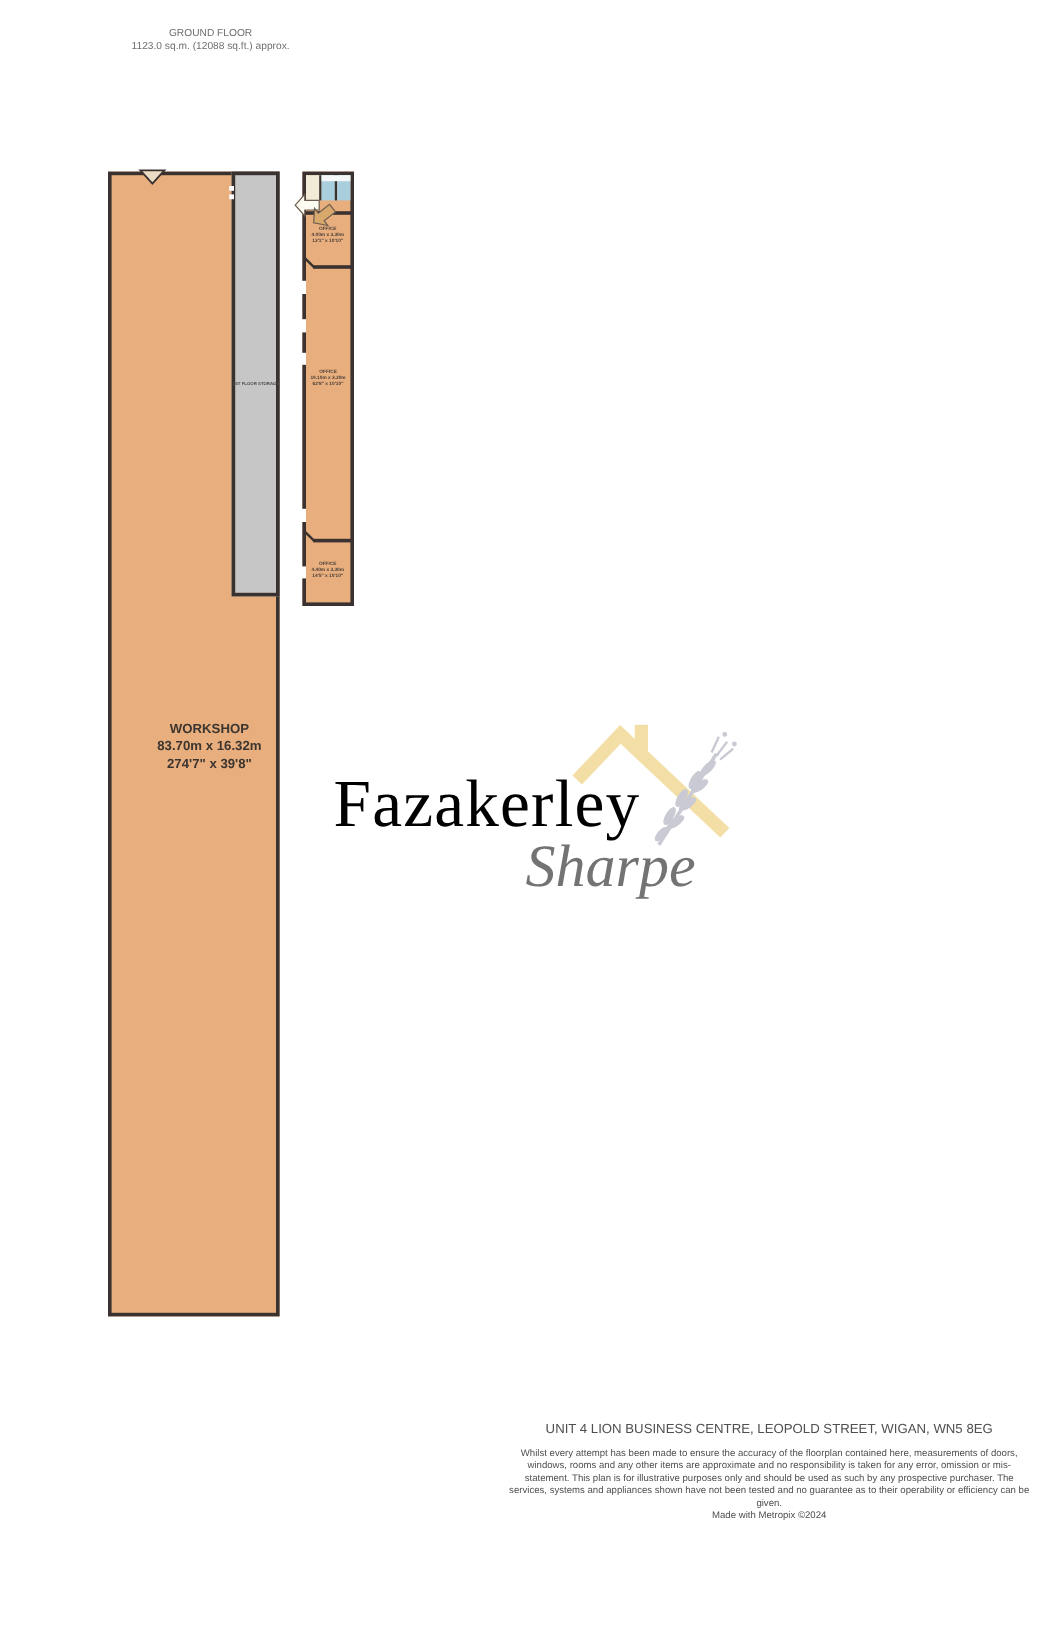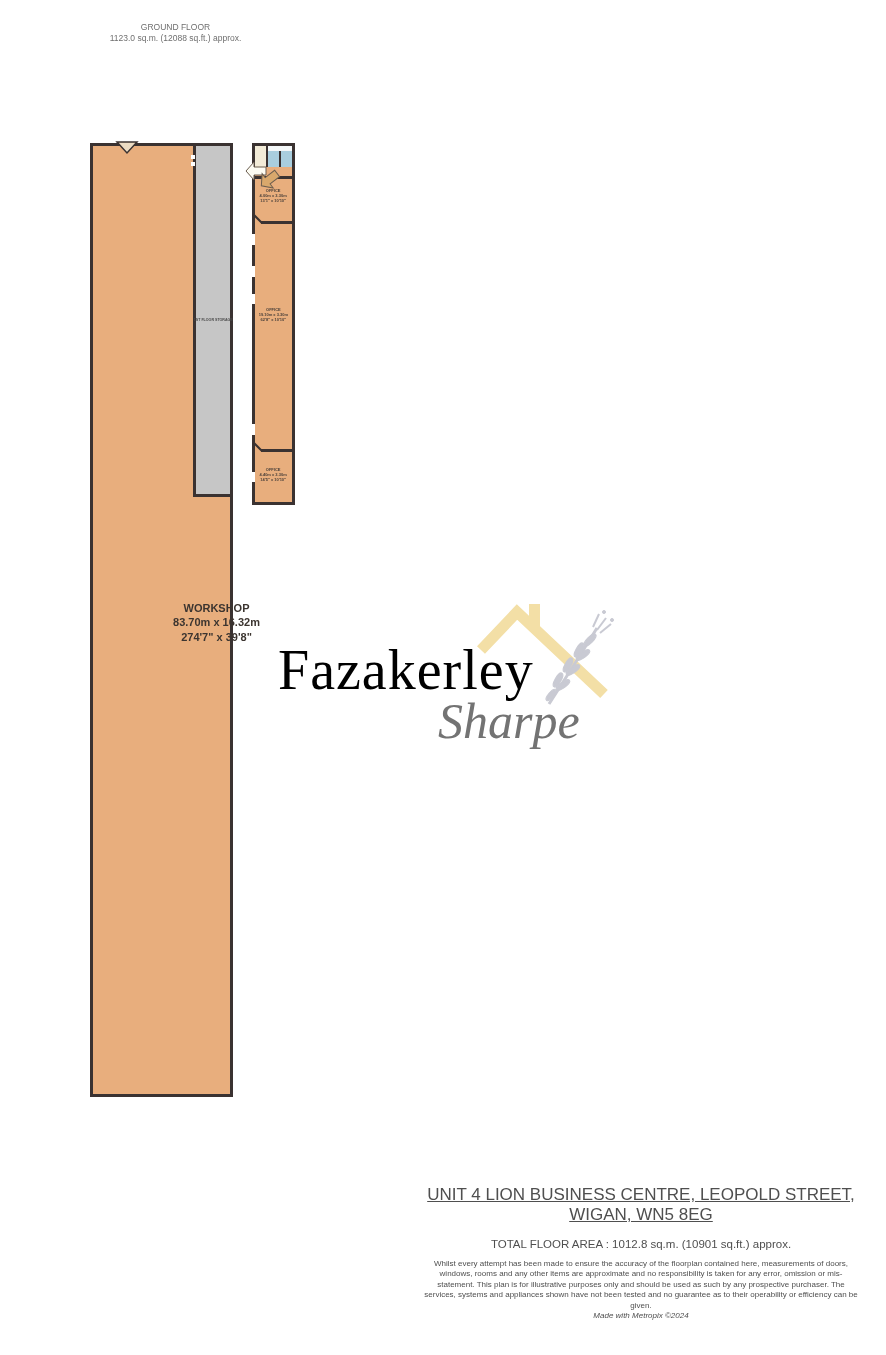--- a/index.html
+++ b/index.html
@@ -16,21 +16,21 @@
   }
 
   
   .room{box-sizing:border-box;border:3px solid #3a3231;background:#e8ae7d;}
   .workshop{left:90px;top:143px;width:143px;height:954px;}
   .storage{left:193px;top:143px;width:40px;height:354px;background:#c6c6c6;}
   .office-strip{left:252px;top:143px;width:43px;height:362px;}
 
   .workshop-label{
     left:90px;top:601px;width:169px;text-align:center;
-    color:#3c3530;font-weight:bold;font-size:11px;line-height:1.3;padding-left:42px;
+    color:#3c3530;font-weight:bold;font-size:11px;line-height:1.3;
   }
   .tag{
     display:flex;align-items:center;justify-content:center;text-align:center;
     color:#4a403a;font-weight:bold;
   }
   .tag .scale{transform:scale(0.5);transform-origin:center center;}
   .tag .scale div{font-size:8px;line-height:1.25;white-space:nowrap;}
   .tag-office-1{left:246px;top:183px;width:55px;height:26px;}
   .tag-office-2{left:246px;top:302px;width:55px;height:26px;}
   .tag-office-3{left:246px;top:462px;width:55px;height:26px;}
@@ -68,24 +68,24 @@
   }
   .wm-line2{
     left:438px;top:692px;width:200px;
     font-family:"Liberation Serif", serif;font-style:italic;font-size:50px;color:#737373;
   }
 
   
   .footer{
     left:423px;top:1185px;width:436px;text-align:center;color:#4f4f4f;
   }
-  .footer .address{font-size:17px;text-decoration:underline;}
+  .footer .address{font-size:11px;}
   .footer .total{font-size:11.5px;margin-top:13px;}
   .footer .disclaimer{font-size:8px;line-height:1.3;margin-top:9px;}
-  .footer .credit{font-size:8px;line-height:1.3;font-style:italic;}
+  .footer .credit{font-size:8px;line-height:1.3;}
 
   svg.overlay{left:0;top:0;pointer-events:none;}
 </style>
 </head>
 <body>
 
 <div class="abs wm-line1">Fazakerley</div>
 <div class="abs wm-line2">Sharpe</div>
 <svg class="abs overlay" width="886" height="1355" viewBox="0 0 886 1355">
 
@@ -177,16 +177,15 @@
 <div class="abs tag tag-office-3">
   <div class="scale">
     <div>OFFICE</div>
     <div>4.40m x 3.30m</div>
     <div>14'5" x 10'10"</div>
   </div>
 </div>
 
 <div class="abs footer">
   <div class="address">UNIT 4 LION BUSINESS CENTRE, LEOPOLD STREET, WIGAN, WN5 8EG</div>
-  <div class="total">TOTAL FLOOR AREA : 1012.8 sq.m. (10901 sq.ft.) approx.</div>
   <div class="disclaimer">Whilst every attempt has been made to ensure the accuracy of the floorplan contained here, measurements of doors, windows, rooms and any other items are approximate and no responsibility is taken for any error, omission or mis-statement. This plan is for illustrative purposes only and should be used as such by any prospective purchaser. The services, systems and appliances shown have not been tested and no guarantee as to their operability or efficiency can be given.</div>
   <div class="credit">Made with Metropix ©2024</div>
 </div>
 
 </body></html>

